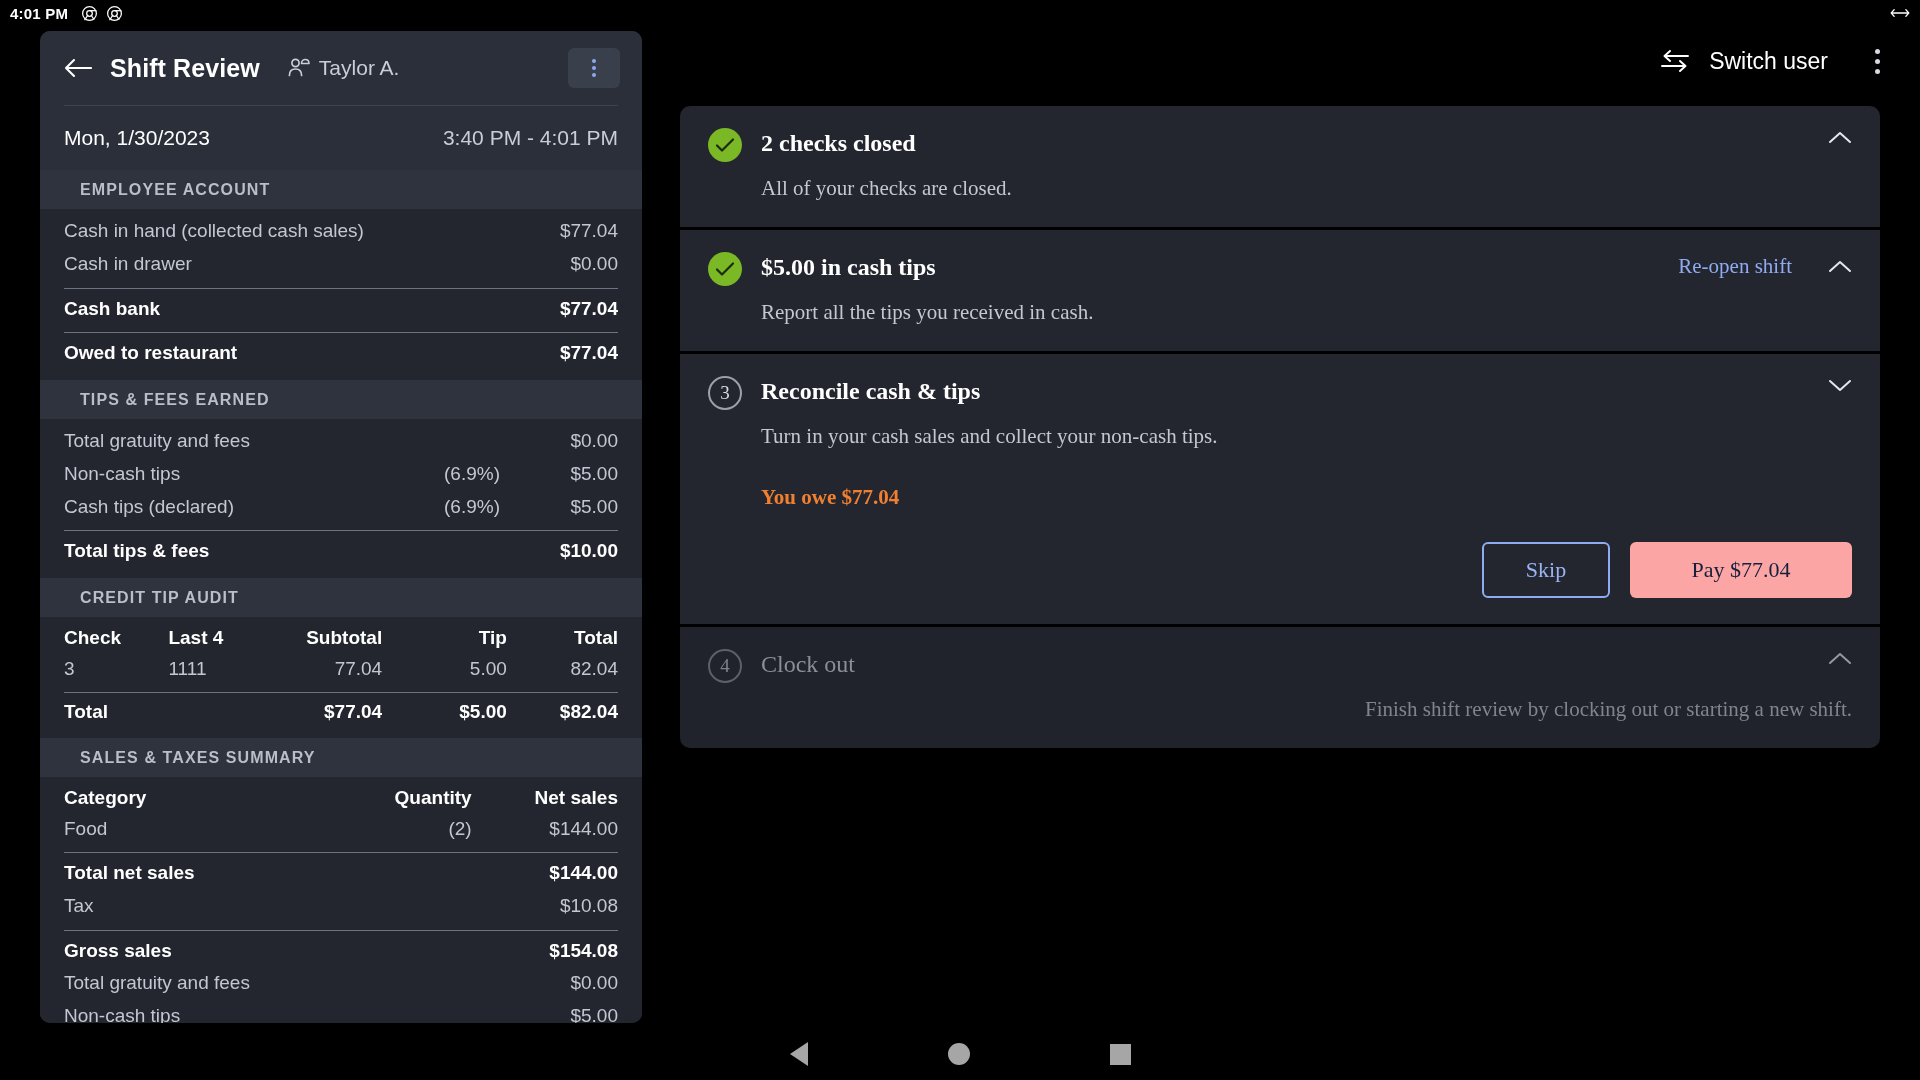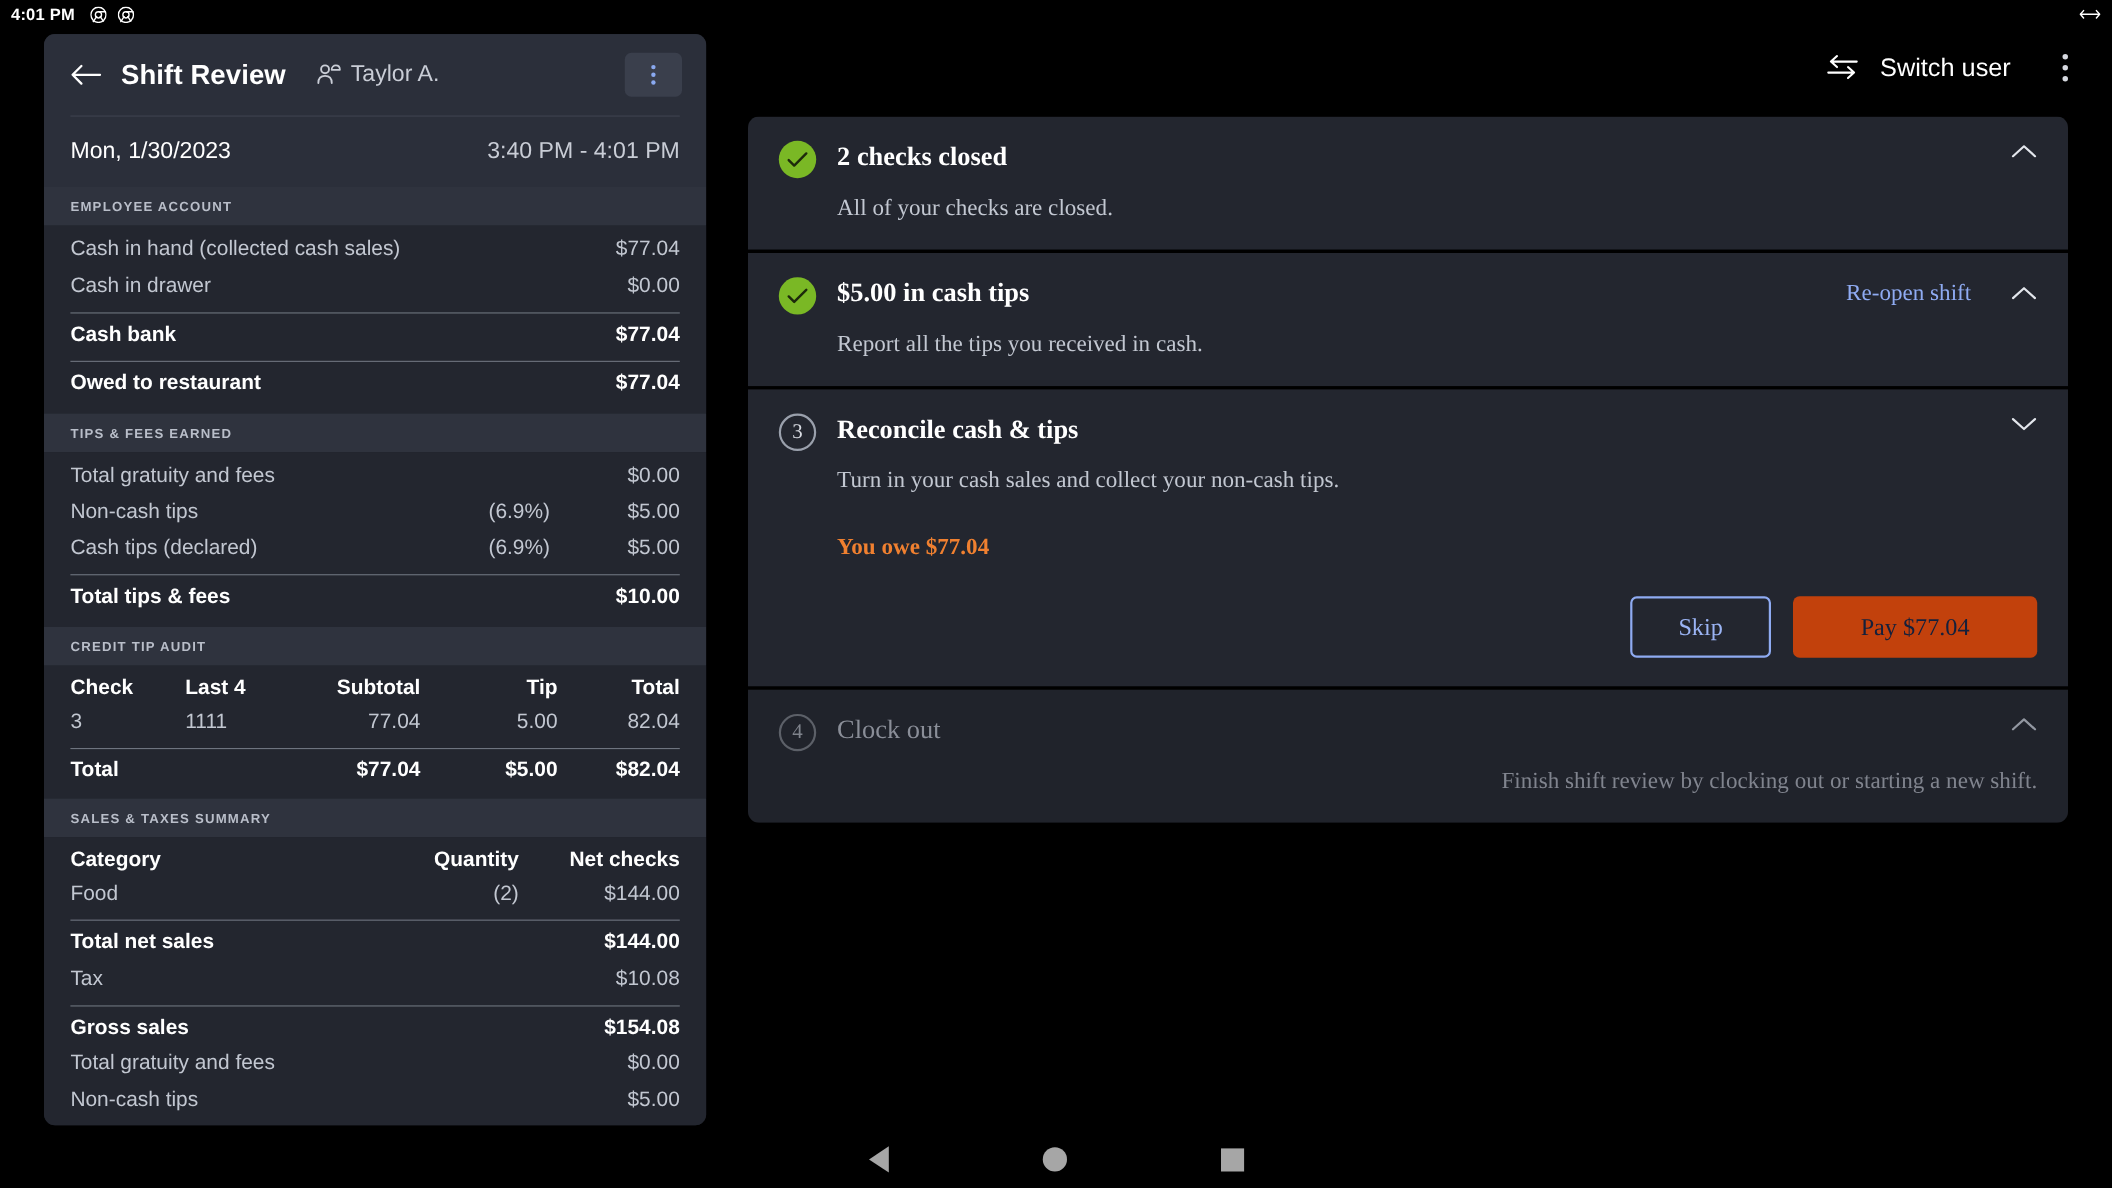--- a/index.html
+++ b/index.html
@@ -54,22 +54,22 @@
   .lp-divline { height: 1px; background: #3E434F; margin: 0 24px; }
   .lp-daterow {
     display: flex; align-items: center; justify-content: space-between;
     height: 64px; padding: 0 24px;
   }
   .lp-date { font-size: 21px; color: #FFFFFF; }
   .lp-time { font-size: 21px; color: #C9CDD6; }
 
   .sec-head {
     background: #2F333E; color: #B9BEC9;
-    font-size: 12px; letter-spacing: 1.1px; font-weight: bold;
-    padding: 11px 24px 10px 24px; text-transform: uppercase;
+    font-size: 16px; letter-spacing: 1.1px; font-weight: bold;
+    padding: 11px 24px 10px 40px; text-transform: uppercase;
   }
   .sec-body { background: #23262F; padding: 6px 24px 10px 24px; }
 
   .row {
     display: flex; align-items: baseline; justify-content: space-between;
     font-size: 19px; color: #C2C7D1; padding: 4px 0 5px 0; line-height: 1.25;
   }
   .row.bold { color: #FFFFFF; font-weight: bold; }
   .row .rlabel { white-space: nowrap; }
   .row .rvals { display: flex; align-items: baseline; gap: 0; }
@@ -135,21 +135,21 @@
   .card-desc { font-size: 21px; color: #C2C7D1; margin: 14px 0 0 53px; }
   .card-desc.dim { color: #80848E; text-align: right; }
   .owe { font-size: 21px; color: #F08030; margin: 36px 0 0 53px; font-weight: bold; }
   .btnrow { display: flex; justify-content: flex-end; gap: 20px; margin-top: 32px; }
   .btn {
     min-width: 128px; height: 56px; border-radius: 6px;
     display: flex; align-items: center; justify-content: center;
     font-size: 22px; padding: 0 26px;
   }
   .btn.skip { background: transparent; border: 2px solid #8FABF2; color: #9BB4F4; }
-  .btn.pay  { background: #c2410c; color: #14203C; min-width: 222px; }
+  .btn.pay  { background: #fca5a5; color: #14203C; min-width: 222px; }
 
   
   .navbar {
     position: absolute; left: 0; bottom: 0; width: 1920px; height: 52px;
     background: #000; display: flex; align-items: center; justify-content: center; gap: 140px;
   }
   .nav-back { width: 0; height: 0; border-top: 12px solid transparent;
     border-bottom: 12px solid transparent; border-right: 18px solid #A6A6A6; }
   .nav-home { width: 22px; height: 22px; border-radius: 50%; background: #A6A6A6; }
   .nav-recent { width: 21px; height: 21px; background: #A6A6A6; }
@@ -307,21 +307,21 @@
         <span class="c-tip">$5.00</span>
         <span class="c-tot">$82.04</span>
       </div>
     </div>
 
     <div class="sec-head">SALES &amp; TAXES SUMMARY</div>
     <div class="sec-body">
       <div class="trow head">
         <span class="s-cat">Category</span>
         <span class="s-qty">Quantity</span>
-        <span class="s-net">Net checks</span>
+        <span class="s-net">Net sales</span>
       </div>
       <div class="trow">
         <span class="s-cat">Food</span>
         <span class="s-qty">(2)</span>
         <span class="s-net">$144.00</span>
       </div>
       <div class="rule"></div>
       <div class="row bold">
         <span class="rlabel">Total net sales</span>
         <span class="amt">$144.00</span>

